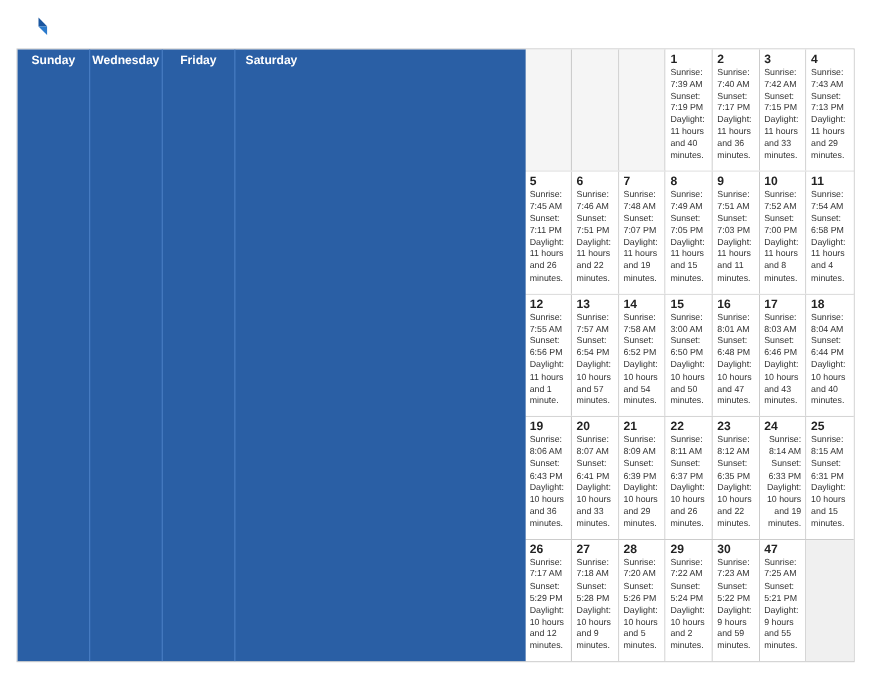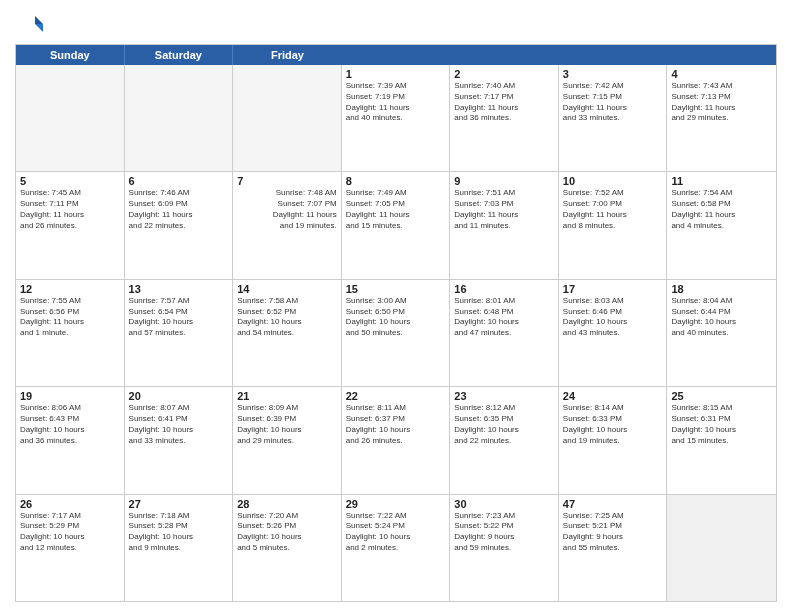--- a/index.html
+++ b/index.html
@@ -56,21 +56,21 @@
       color: #222;
       line-height: 1.1;
     }
     .location-title {
       font-size: 15px;
       color: #444;
     }
     .calendar {
       flex: 1;
       display: flex;
-      flex-direction: column;
+      flex-direction: row;
       border: 1px solid #ccc;
     }
     .cal-header {
       display: grid;
       grid-template-columns: repeat(7, 1fr);
       background: #2a5fa5;
     }
     .cal-header-cell {
       color: #fff;
       font-size: 11px;
@@ -134,22 +134,23 @@
     </div>
     <div class="title-section">
       <div class="month-title"></div>
       <div class="location-title"></div>
     </div>
   </div>
 
   <div class="calendar">
     <div class="cal-header">
     <div class="cal-header-cell">Sunday</div>
+        <div class="cal-header-cell">Wednesday</div>
+        <div class="cal-header-cell">Friday</div>
         <div class="cal-header-cell">Saturday</div>
-        <div class="cal-header-cell">Friday</div>
       </div>
     <div class="cal-body">
     <div class="cal-row">
           <div class="cal-cell empty"></div>
           <div class="cal-cell empty"></div>
           <div class="cal-cell empty"></div>
           <div class="cal-cell">
             <span class="day-num">1</span>
             <div class="cell-text" style="white-space: pre-line;">Sunrise: 7:39 AM
 Sunset: 7:19 PM
@@ -182,27 +183,27 @@
           <div class="cal-cell">
             <span class="day-num">5</span>
             <div class="cell-text" style="white-space: pre-line;">Sunrise: 7:45 AM
 Sunset: 7:11 PM
 Daylight: 11 hours
 and 26 minutes.</div>
           </div>
           <div class="cal-cell">
             <span class="day-num">6</span>
             <div class="cell-text" style="white-space: pre-line;">Sunrise: 7:46 AM
-Sunset: 6:09 PM
+Sunset: 7:51 PM
 Daylight: 11 hours
 and 22 minutes.</div>
           </div>
           <div class="cal-cell">
             <span class="day-num">7</span>
-            <div class="cell-text" style="white-space: pre-line; text-align: right;">Sunrise: 7:48 AM
+            <div class="cell-text" style="white-space: pre-line;">Sunrise: 7:48 AM
 Sunset: 7:07 PM
 Daylight: 11 hours
 and 19 minutes.</div>
           </div>
           <div class="cal-cell">
             <span class="day-num">8</span>
             <div class="cell-text" style="white-space: pre-line;">Sunrise: 7:49 AM
 Sunset: 7:05 PM
 Daylight: 11 hours
 and 15 minutes.</div>
@@ -311,21 +312,21 @@
           </div>
           <div class="cal-cell">
             <span class="day-num">23</span>
             <div class="cell-text" style="white-space: pre-line;">Sunrise: 8:12 AM
 Sunset: 6:35 PM
 Daylight: 10 hours
 and 22 minutes.</div>
           </div>
           <div class="cal-cell">
             <span class="day-num">24</span>
-            <div class="cell-text" style="white-space: pre-line;">Sunrise: 8:14 AM
+            <div class="cell-text" style="white-space: pre-line; text-align: right;">Sunrise: 8:14 AM
 Sunset: 6:33 PM
 Daylight: 10 hours
 and 19 minutes.</div>
           </div>
           <div class="cal-cell">
             <span class="day-num">25</span>
             <div class="cell-text" style="white-space: pre-line;">Sunrise: 8:15 AM
 Sunset: 6:31 PM
 Daylight: 10 hours
 and 15 minutes.</div>

